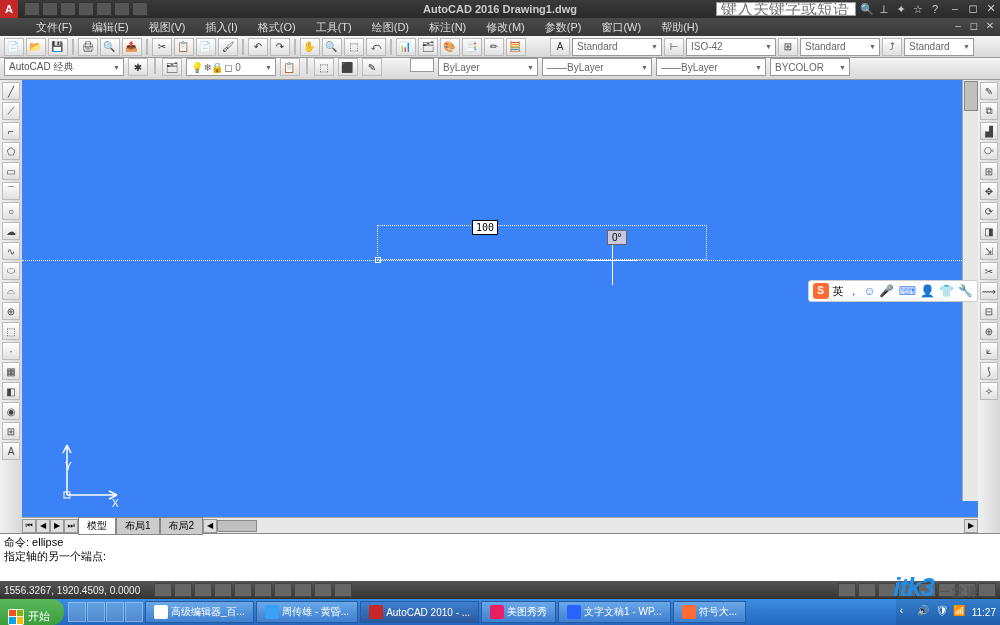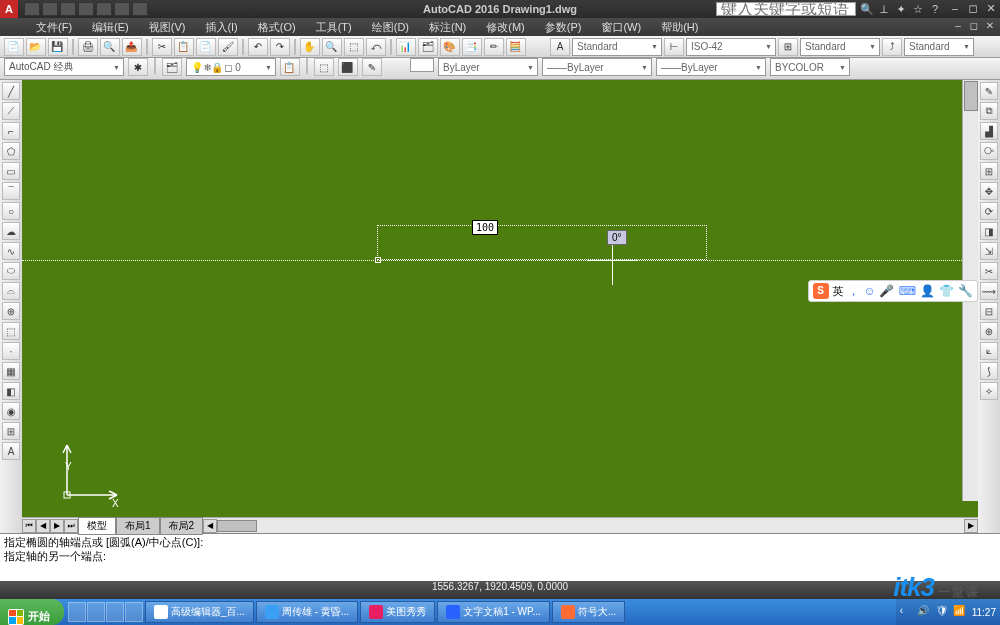--- a/index.html
+++ b/index.html
@@ -29,21 +29,21 @@
 .dropdown::after { content: "▼"; position: absolute; right: 3px; font-size: 7px; color: #666; }
 .color-swatch { width: 24px; height: 14px; border: 1px solid #999; background: #fff; display: inline-block; }
 
 .workspace-row { height: 22px; background: linear-gradient(#f5f5f5,#d8d8d8); border-bottom: 1px solid #999; display: flex; align-items: flex-start; padding: 0 4px; gap: 4px; font-size: 10px; }
 
 .main-area { display: flex; height: 453px; }
 .left-tools, .right-tools { width: 22px; background: linear-gradient(90deg,#f0f0f0,#d8d8d8); display: flex; flex-direction: column; align-items: center; padding-top: 2px; gap: 2px; }
 .vtbtn { width: 18px; height: 18px; border: 1px solid #bbb; background: linear-gradient(#fff,#e0e0e0); display: flex; align-items: center; justify-content: center; font-size: 10px; color: #444; }
 
 .canvas-wrap { flex: 1; display: flex; flex-direction: column; }
-.canvas { flex: 1; background: #4d7c0f; position: relative; overflow: hidden; }
+.canvas { flex: 1; background: #3b82f6; position: relative; overflow: hidden; }
 .scroll-v { width: 16px; background: #e8e8e8; border-left: 1px solid #aaa; position: absolute; right: 0; top: 0; bottom: 16px; }
 .scroll-v .thumb { width: 14px; height: 30px; background: #c0c0c0; border: 1px solid #888; margin: 1px auto; }
 .scroll-h-row { height: 16px; display: flex; background: #e8e8e8; border-top: 1px solid #aaa; }
 .tabs { display: flex; align-items: center; font-size: 10px; }
 .tab-btn { width: 14px; height: 14px; border: 1px solid #999; background: #ddd; text-align: center; line-height: 12px; font-size: 8px; }
 .tab { padding: 1px 8px; background: #ccc; border: 1px solid #888; font-size: 10px; }
 .tab.active { background: #fff; font-weight: normal; }
 .scroll-h { flex: 1; display: flex; align-items: center; }
 .scroll-h .thumb { width: 40px; height: 12px; background: #c0c0c0; border: 1px solid #888; }
 
@@ -60,26 +60,26 @@
 .track-line { position: absolute; height: 1px; border-top: 1px dotted #fff; }
 .rubber-band { position: absolute; border: 1px dotted #fff; }
 
 .sogou-bar { position: absolute; right: 22px; top: 280px; height: 22px; background: #fff; border: 1px solid #ccc; border-radius: 3px; display: flex; align-items: center; padding: 0 4px; gap: 4px; font-size: 11px; z-index: 50; }
 .sogou-bar .s-icon { width: 16px; height: 16px; background: #ff6b35; border-radius: 3px; color: #fff; text-align: center; line-height: 16px; font-size: 10px; font-weight: bold; }
 .sogou-bar .s-i { color: #3b7cff; font-size: 12px; }
 
 .cmd-area { background: #fff; border-top: 1px solid #888; font-size: 11px; font-family: SimSun, monospace; padding: 1px 4px; height: 48px; overflow: hidden; color: #000; }
 .cmd-area .line { white-space: nowrap; line-height: 14px; }
 
-.status-bar { height: 18px; background: linear-gradient(#555,#333); display: flex; align-items: center; color: #ccc; font-size: 10px; padding: 0 4px; gap: 2px; position: relative; flex-direction: column; }
+.status-bar { height: 18px; background: linear-gradient(#555,#333); display: flex; align-items: center; color: #ccc; font-size: 10px; padding: 0 4px; gap: 2px; position: relative; }
 .status-bar .coords { color: #eee; font-size: 10px; }
 .status-bar .s-btn { width: 18px; height: 14px; background: #666; border: 1px solid #444; display: inline-block; }
 
 .taskbar { height: 26px; background: linear-gradient(#3b8de0,#2468c0); display: flex; align-items: center; font-size: 11px; color: #fff; position: relative; }
-.start-btn { height: 26px; padding: 9px 14px 0 8px; background: linear-gradient(#5cb85c,#3a9d3a); border-radius: 0 12px 12px 0; display: flex; align-items: center; gap: 4px; font-weight: bold; }
+.start-btn { height: 26px; padding: 9px 14px 0 8px; background: linear-gradient(#5cb85c,#3a9d3a); border-radius: 0 12px 12px 0; display: flex; align-items: center; gap: 4px; font-weight: normal; }
 .start-btn .flag { width: 16px; height: 16px; background: #fff; border-radius: 2px; display: grid; grid-template-columns: 1fr 1fr; grid-template-rows: 1fr 1fr; gap: 1px; padding: 1px; }
 .start-btn .flag span:nth-child(1){background:#f25022;} .start-btn .flag span:nth-child(2){background:#7fba00;} .start-btn .flag span:nth-child(3){background:#00a4ef;} .start-btn .flag span:nth-child(4){background:#ffb900;}
 .ql { display: flex; gap: 1px; margin-left: 4px; }
 .ql-btn { width: 18px; height: 20px; background: rgba(255,255,255,0.2); border: 1px solid rgba(255,255,255,0.3); }
 .task-item { height: 22px; padding: 0 8px; margin-left: 2px; background: linear-gradient(#6aa8e8,#3e7fd0); border: 1px solid #2a5a9e; display: flex; align-items: center; gap: 3px; font-size: 10px; max-width: 130px; white-space: nowrap; overflow: hidden; }
 .task-item.active { background: linear-gradient(#3e7fd0,#2a5a9e); }
 .task-item .ti-icon { width: 14px; height: 14px; background: #fff; border-radius: 2px; }
 .tray { margin-left: auto; display: flex; align-items: center; gap: 4px; padding: 0 4px; background: rgba(0,0,0,0.1); height: 100%; font-size: 10px; }
 .tray .tr-icon { width: 14px; height: 14px; }
 .watermark { position: absolute; right: 20px; bottom: 22px; font-size: 26px; font-weight: 900; font-style: italic; color: #1a8fef; pointer-events: none; z-index: 100; letter-spacing: -1px; }
@@ -289,21 +289,21 @@
   <span class="s-i">，</span>
   <span class="s-i">☺</span>
   <span class="s-i">🎤</span>
   <span class="s-i">⌨</span>
   <span class="s-i">👤</span>
   <span class="s-i">👕</span>
   <span class="s-i">🔧</span>
 </div>
 
 <div class="cmd-area">
-  <div class="line">指定椭圆的轴端点或 [圆弧(A)/中心点(C)]:</div>
+  <div class="line">命令:  ellipse</div>
   <div class="line">指定轴的另一个端点:</div>
 </div>
 
 <div class="status-bar">
   <span class="coords">1556.3267, 1920.4509, 0.0000</span>
   <span style="flex:0 0 10px"></span>
   <span class="s-btn"></span>
   <span class="s-btn"></span>
   <span class="s-btn"></span>
   <span class="s-btn"></span>
@@ -341,20 +341,24 @@
     <div class="ql-btn"></div>
   </div>
   <div class="task-item">
       <span class="ti-icon"></span>
       <span>高级编辑器_百...</span>
     </div>
   <div class="task-item">
       <span class="ti-icon" style="background:#3b9ff3"></span>
       <span>周传雄 - 黄昏...</span>
     </div>
+  <div class="task-item active">
+      <span class="ti-icon" style="background:#c62828"></span>
+      <span>AutoCAD 2010 - ...</span>
+    </div>
   <div class="task-item">
       <span class="ti-icon" style="background:#e91e63"></span>
       <span>美图秀秀</span>
     </div>
   <div class="task-item">
       <span class="ti-icon" style="background:#2962ff"></span>
       <span>文字文稿1 - WP...</span>
     </div>
   <div class="task-item">
       <span class="ti-icon" style="background:#ff6b35"></span>

